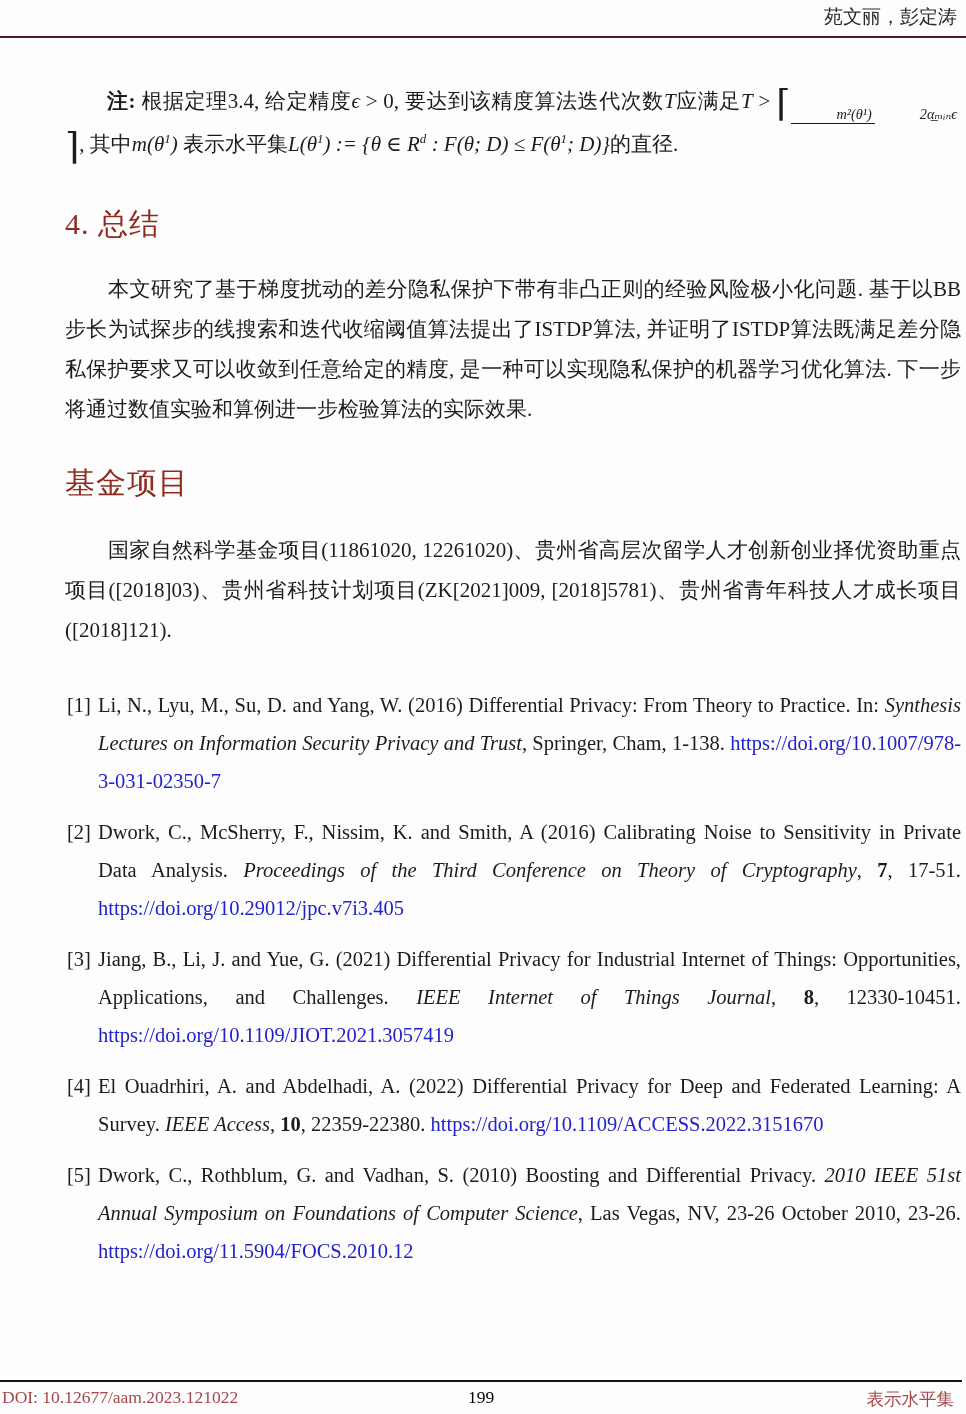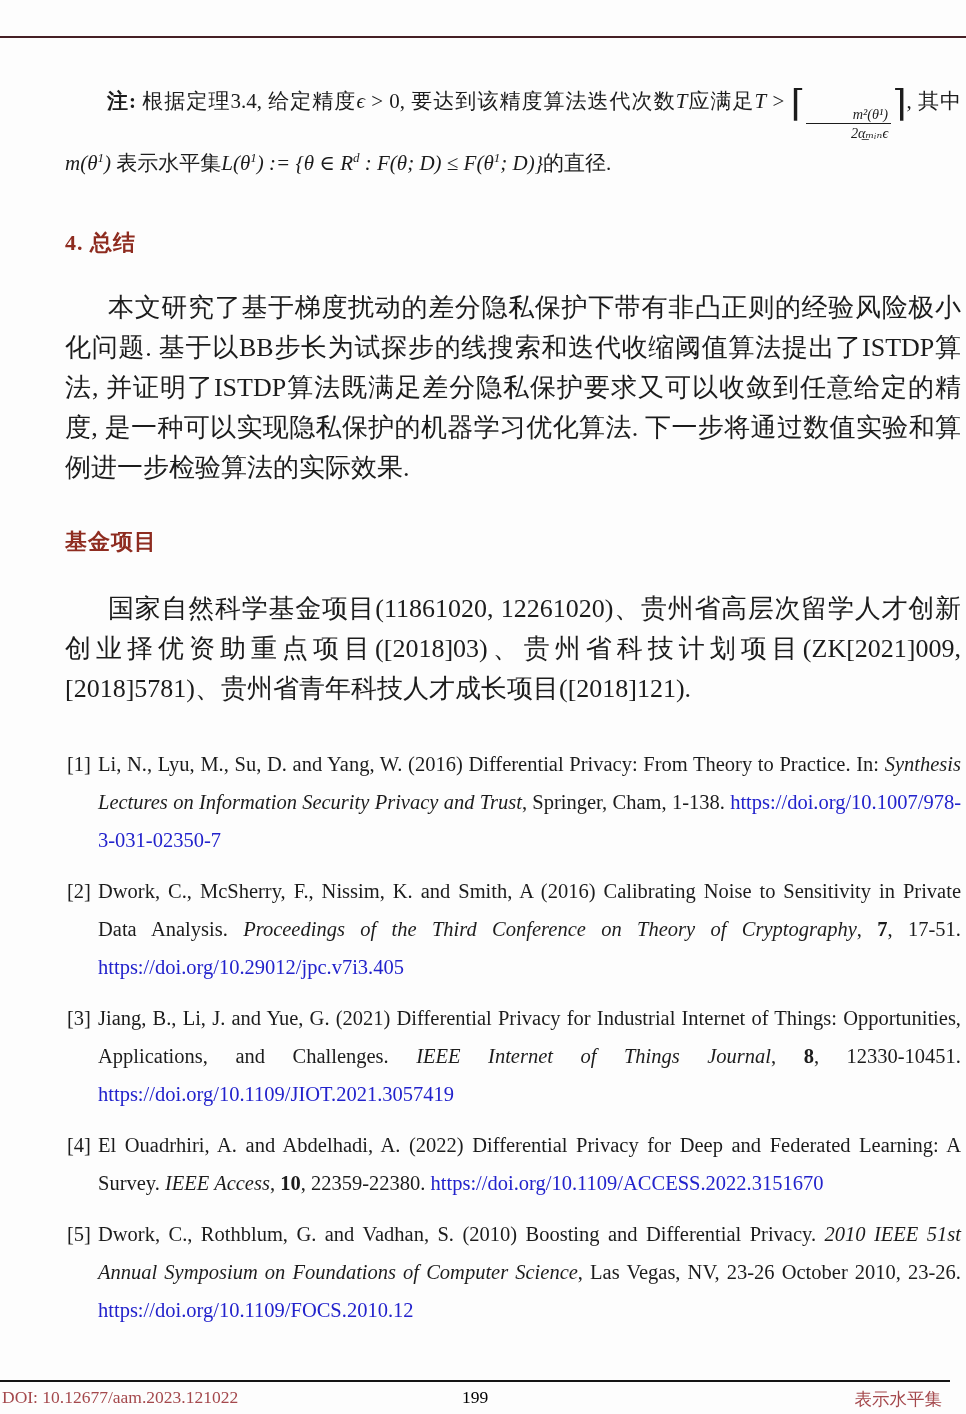--- a/index.html
+++ b/index.html
@@ -13,59 +13,62 @@
     overflow:hidden;
   }
   
   .header{position:absolute;top:4px;left:0;right:9px;text-align:right;font-size:19px;color:#2a2a2a;}
   .header-rule{position:absolute;top:36px;left:0;width:100%;height:2px;background:#452025;}
   
   .content{position:absolute;top:38px;left:65px;right:5px;}
   p{margin:0;}
   .note{margin-top:43px;font-size:21px;line-height:40px;text-align:justify;text-indent:42px;}
   .sec-heading{
-    margin:0;font-size:22px;line-height:39px;font-weight:bold;
+    margin:0;font-size:30px;line-height:39px;font-weight:normal;
     color:#8e2c20;letter-spacing:1px;
   }
   .h-summary{margin-top:40px;}
   .h-funding{margin-top:34px;}
   .h-refs{margin-top:50px;}
-  .body-par{font-size:26px;line-height:40px;text-align:justify;text-indent:43px;}
+  .body-par{font-size:21px;line-height:40px;text-align:justify;text-indent:43px;}
   .p-summary{margin-top:26px;}
   .p-funding{margin-top:28px;}
   
   .ref-list{margin-top:36px;}
   .ref{position:relative;padding-left:33px;margin:0 0 13px 0;font-size:20.5px;line-height:38px;text-align:justify;}
   .ref-marker{position:absolute;left:2px;top:0;}
   
   .s-n{}
   .s-b{font-weight:bold;}
   .s-i{font-style:italic;}
   .s-isup{font-style:italic;vertical-align:super;font-size:0.62em;line-height:0;}
   .s-l{color:#2222cc;}
   .s-big{font-size:1.75em;font-weight:400;vertical-align:-0.22em;line-height:0;}
   .frac{
-    display:inline-flex;flex-direction:column;text-align:right;
+    display:inline-flex;flex-direction:row;text-align:left;
     font-size:0.68em;font-style:italic;line-height:1.3;
     vertical-align:-0.75em;padding:0 1px;
   }
   .frac .num{border-bottom:1.5px solid #1c1c1c;padding:0 3px;}
   .frac .den{padding:0 3px;}
   
-  .footer{position:absolute;left:0;right:16px;top:1380px;border-top:2px solid #151515;}
+  .footer{position:absolute;left:0;right:4px;top:1380px;border-top:2px solid #151515;}
   .footer-row{position:relative;padding:5px 8px 0 2px;font-size:17.5px;display:flex;justify-content:space-between;}
   .footer-doi{color:#a4484c;}
   .footer-page{position:absolute;left:50%;transform:translateX(-50%);color:#000000;}
   .footer-journal{color:#a4484c;}
 </style>
 </head>
 <body>
 
 <div class="page">
 
+  <div class="header">
+    <span>苑文丽，彭定涛</span>
+  </div>
   <div class="header-rule"></div>
 
   <div class="content">
 
     <p class="note"><span class="s-b">注:</span><span class="s-n"> 根据定理3.4, 给定精度</span><span class="s-i">ϵ</span><span class="s-n"> &gt; 0, 要达到该精度算法迭代次数</span><span class="s-i">T</span><span class="s-n">应满足</span><span class="s-i">T</span><span class="s-n"> &gt; </span><span class="s-big">⌈</span><span class="frac">
           <span class="num">m²(θ¹)</span>
           <span class="den">2α̲ₘᵢₙϵ</span>
         </span><span class="s-big">⌉</span><span class="s-n">, 其中</span><span class="s-i">m(θ</span><span class="s-isup">1</span><span class="s-i">) </span><span class="s-n">表示水平集</span><span class="s-i">L(θ</span><span class="s-isup">1</span><span class="s-i">) := {θ ∈ R</span><span class="s-isup">d</span><span class="s-i"> : F(θ; D) ≤ F(θ</span><span class="s-isup">1</span><span class="s-i">; D)}</span><span class="s-n">的直径.</span></p>
 
     <h2 class="sec-heading h-summary">4. 总结</h2>
@@ -87,21 +90,21 @@
       <div class="ref">
         <span class="ref-marker">[3]</span>
         <span><span class="s-n">Jiang, B., Li, J. and Yue, G. (2021) Differential Privacy for Industrial Internet of Things: Opportunities, Applications, and Challenges. </span><span class="s-i">IEEE Internet of Things Journal</span><span class="s-n">, </span><span class="s-b">8</span><span class="s-n">, 12330-10451. </span><span class="s-l">https://doi.org/10.1109/JIOT.2021.3057419</span></span>
       </div>
       <div class="ref">
         <span class="ref-marker">[4]</span>
         <span><span class="s-n">El Ouadrhiri, A. and Abdelhadi, A. (2022) Differential Privacy for Deep and Federated Learning: A Survey. </span><span class="s-i">IEEE Access</span><span class="s-n">, </span><span class="s-b">10</span><span class="s-n">, 22359-22380. </span><span class="s-l">https://doi.org/10.1109/ACCESS.2022.3151670</span></span>
       </div>
       <div class="ref">
         <span class="ref-marker">[5]</span>
-        <span><span class="s-n">Dwork, C., Rothblum, G. and Vadhan, S. (2010) Boosting and Differential Privacy. </span><span class="s-i">2010 IEEE 51st Annual Symposium on Foundations of Computer Science</span><span class="s-n">, Las Vegas, NV, 23-26 October 2010, 23-26. </span><span class="s-l">https://doi.org/10.1109/FOCS.2010.12</span></span>
+        <span><span class="s-n">Dwork, C., Rothblum, G. and Vadhan, S. (2010) Boosting and Differential Privacy. </span><span class="s-i">2010 IEEE 51st Annual Symposium on Foundations of Computer Science</span><span class="s-n">, Las Vegas, NV, 23-26 October 2010, 23-26. </span><span class="s-l">https://doi.org/11.5904/FOCS.2010.12</span></span>
       </div>
     </div>
 
   </div>
 
   <div class="footer">
     <div class="footer-row">
       <span class="footer-doi">DOI: 10.12677/aam.2023.121022</span>
       <span class="footer-page">199</span>
       <span class="footer-journal">表示水平集</span>

